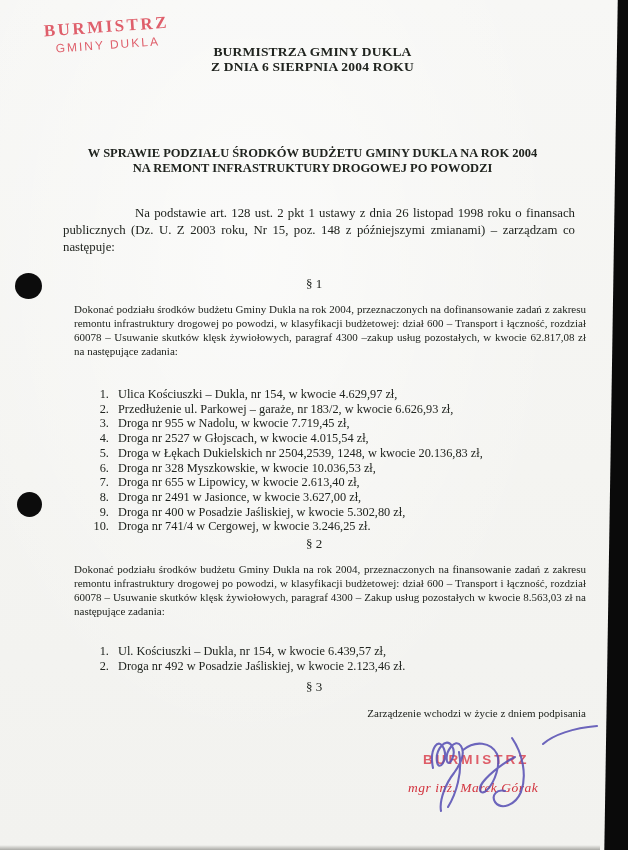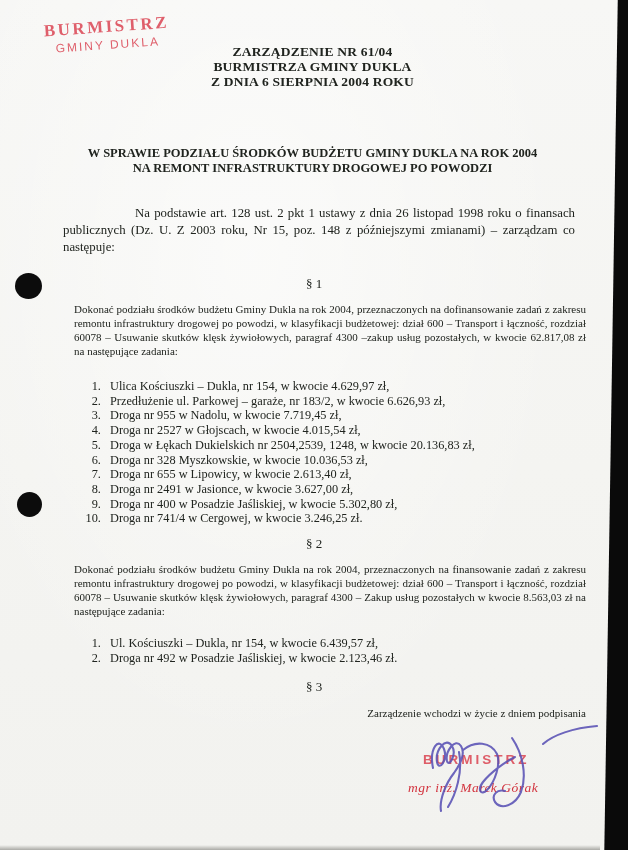--- a/index.html
+++ b/index.html
@@ -63,21 +63,21 @@
     font-size:11px;line-height:14px;text-align:justify;
   }
   #sec1-head{top:276px;}
   #sec1-body{top:302px;}
   #sec2-head{top:536px;}
   #sec2-body{top:562px;}
   #sec3-head{top:679px;}
   #sec3-body{top:706px;text-align:right;}
 
   ol.tasks{
-    position:absolute;left:63px;width:500px;margin:0;
+    position:absolute;left:63px;width:500px;margin:8px;
     padding-left:41px;font-size:12.3px;line-height:14.7px;
   }
   ol.tasks li{padding-left:6px;}
   #sec1-list{top:379px;}
   #sec2-list{top:636px;}
 
   
   .sig-stamp{
     position:absolute;left:423px;top:752px;
     color:rgba(219,72,84,.88);font-weight:bold;font-size:13.5px;letter-spacing:3px;
@@ -93,21 +93,20 @@
 <body>
 
 <div class="page">
 
   <div class="stamp-top">
     <div class="l1">BURMISTRZ</div>
     <div class="l2">GMINY DUKLA</div>
   </div>
 
   <div class="title">
-    <div>ZARZĄDZENIE NR 61/04</div>
     <div>BURMISTRZA GMINY DUKLA</div>
     <div>Z DNIA 6 SIERPNIA 2004 ROKU</div>
   </div>
 
   <div class="subject">
     <div>W SPRAWIE PODZIAŁU ŚRODKÓW BUDŻETU GMINY DUKLA NA ROK 2004</div>
     <div>NA REMONT INFRASTRUKTURY DROGOWEJ PO POWODZI</div>
   </div>
 
   <div class="preamble">Na podstawie art. 128 ust. 2 pkt 1 ustawy z dnia 26 listopad 1998 roku o finansach publicznych (Dz. U. Z 2003 roku, Nr 15, poz. 148 z późniejszymi zmianami) – zarządzam co następuje:</div>

